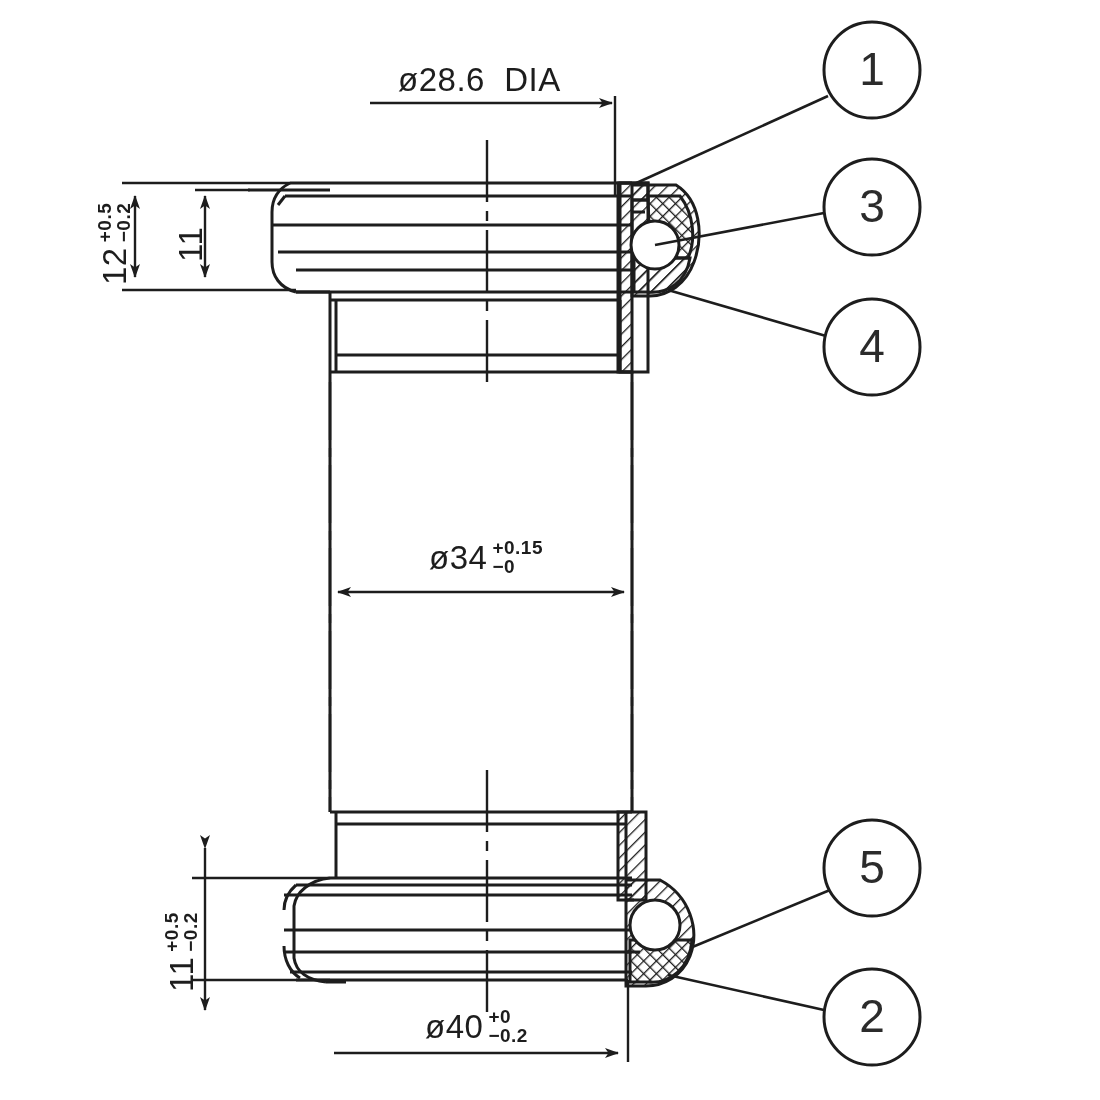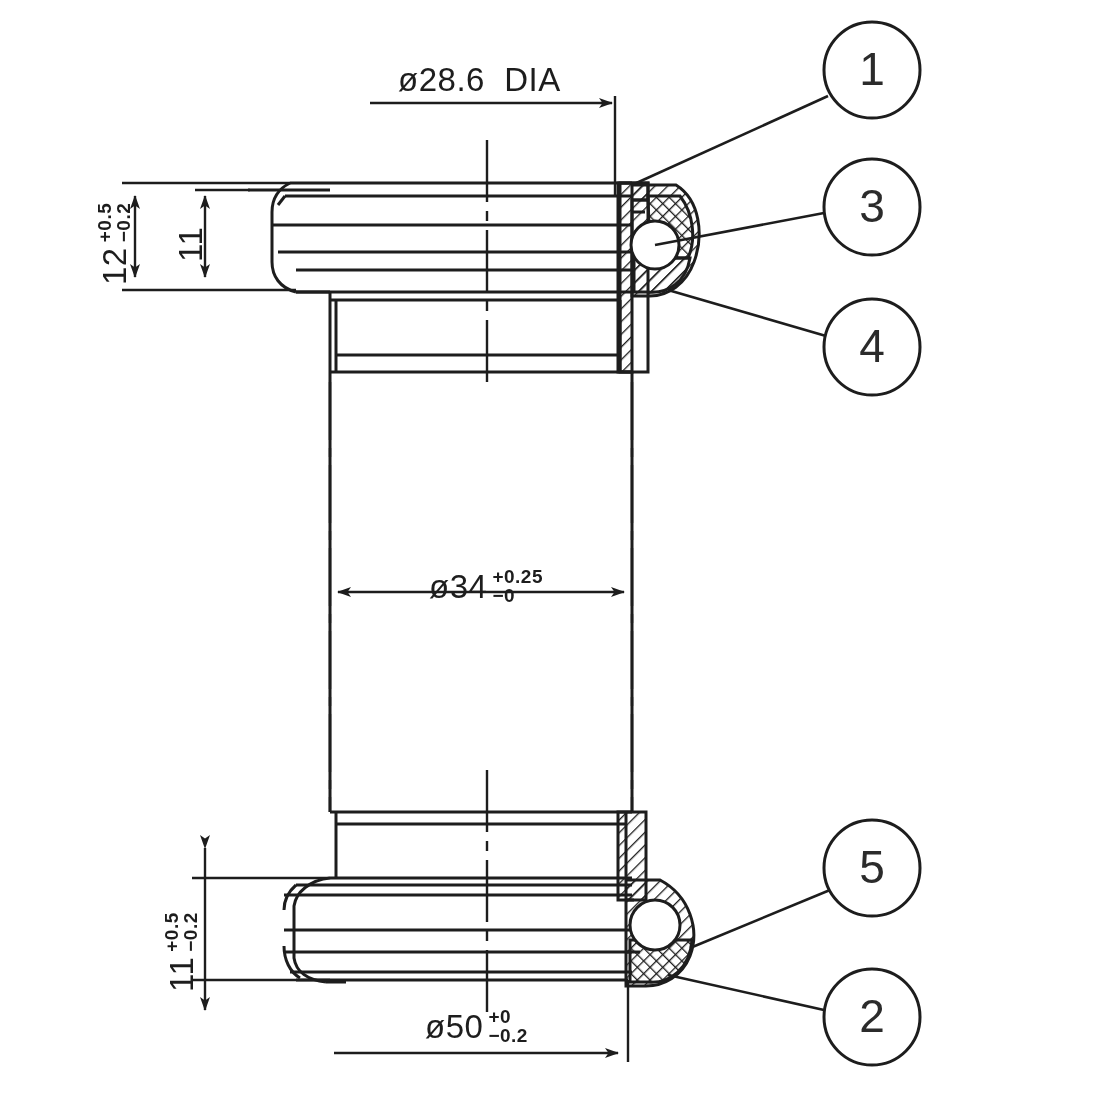--- a/index.html
+++ b/index.html
@@ -188,36 +188,36 @@
     <span>12</span><span class="tolbox">
       <span>+0.5</span>
       <span>−0.2</span>
     </span>
   </div>
 
   <div class="dimtext dimmain rot" style="left:172px;top:262px;transform:rotate(-90deg);">
     <span>11</span>
   </div>
 
-  <div class="dimtext dimmain" style="left:429px;top:568px;">
+  <div class="dimtext dimmain" style="left:429px;top:539px;">
     <span>ø</span><span>34</span><span class="tolbox">
-      <span>+0.25</span>
+      <span>+0.15</span>
       <span>−0</span>
     </span>
   </div>
 
   <div class="dimtext dimmain rot" style="left:163px;top:992px;transform:rotate(-90deg);">
     <span>11</span><span class="tolbox">
       <span>+0.5</span>
       <span>−0.2</span>
     </span>
   </div>
 
   <div class="dimtext dimmain" style="left:425px;top:1008px;">
-    <span>ø</span><span>50</span><span class="tolbox">
+    <span>ø</span><span>40</span><span class="tolbox">
       <span>+0</span>
       <span>−0.2</span>
     </span>
   </div>
 
   <div class="balloonnum" style="left:842px;top:42px;width:60px;">1</div>
   <div class="balloonnum" style="left:842px;top:179px;width:60px;">3</div>
   <div class="balloonnum" style="left:842px;top:319px;width:60px;">4</div>
   <div class="balloonnum" style="left:842px;top:840px;width:60px;">5</div>
   <div class="balloonnum" style="left:842px;top:989px;width:60px;">2</div>

